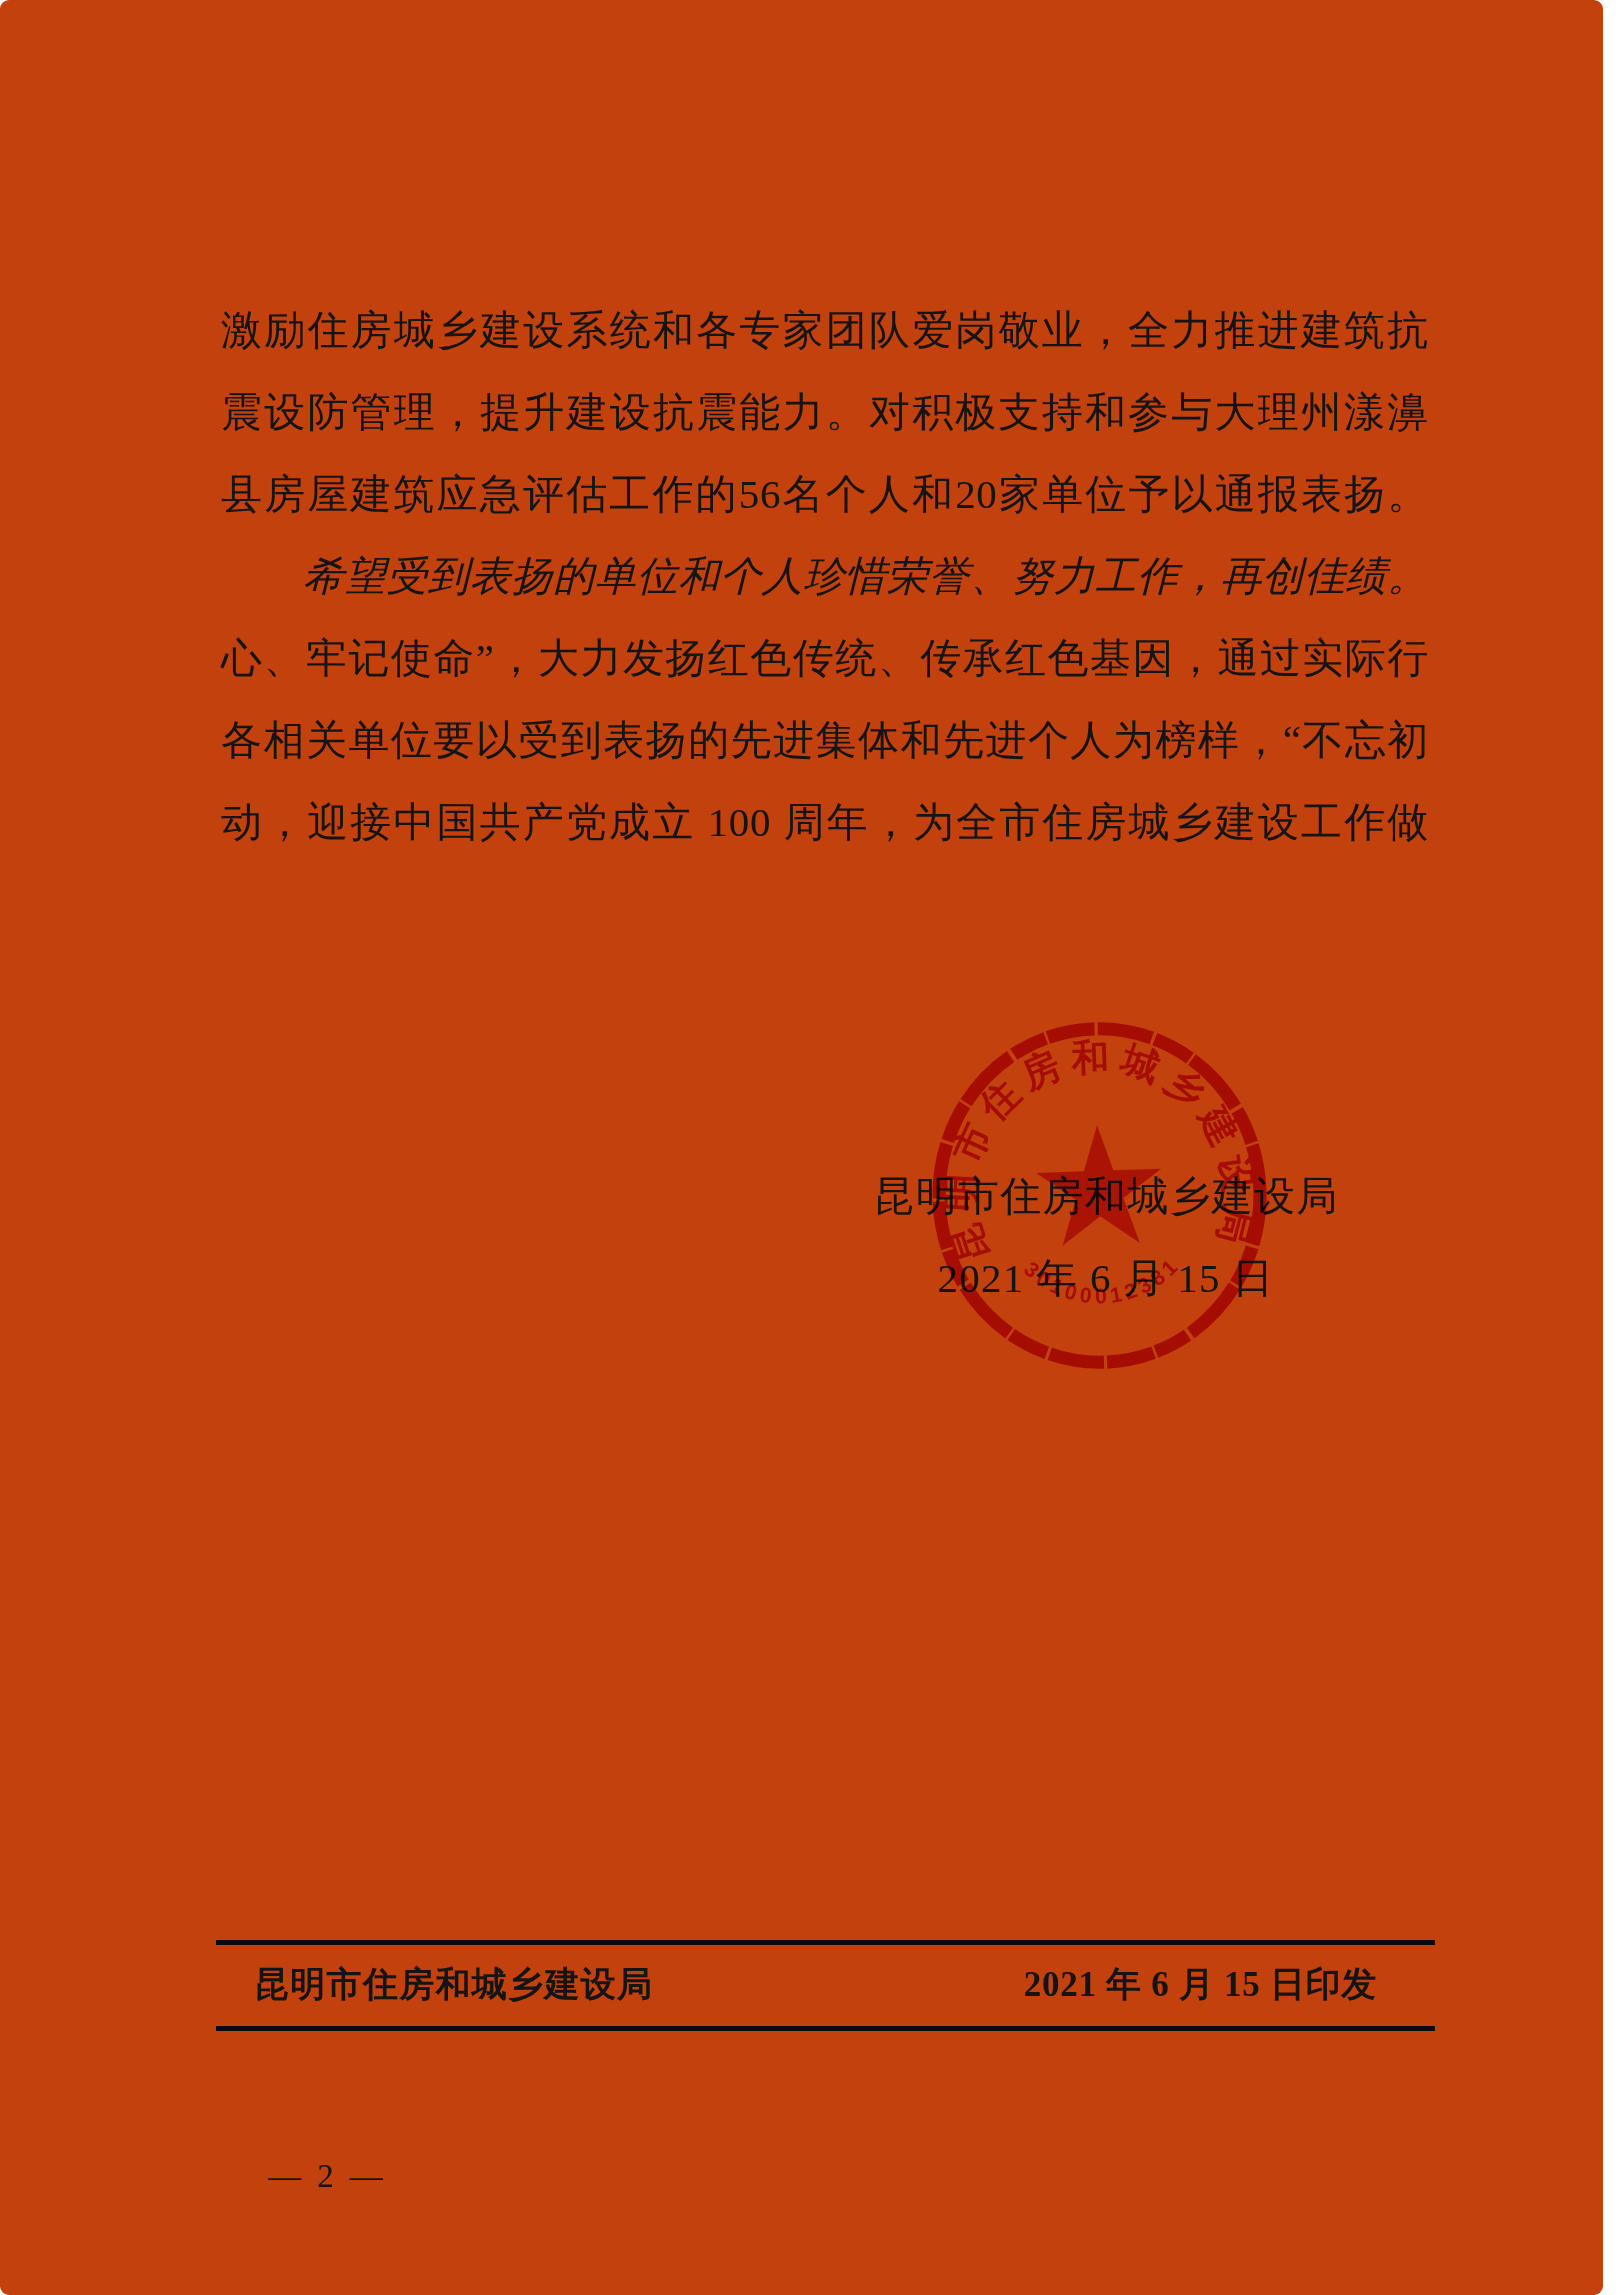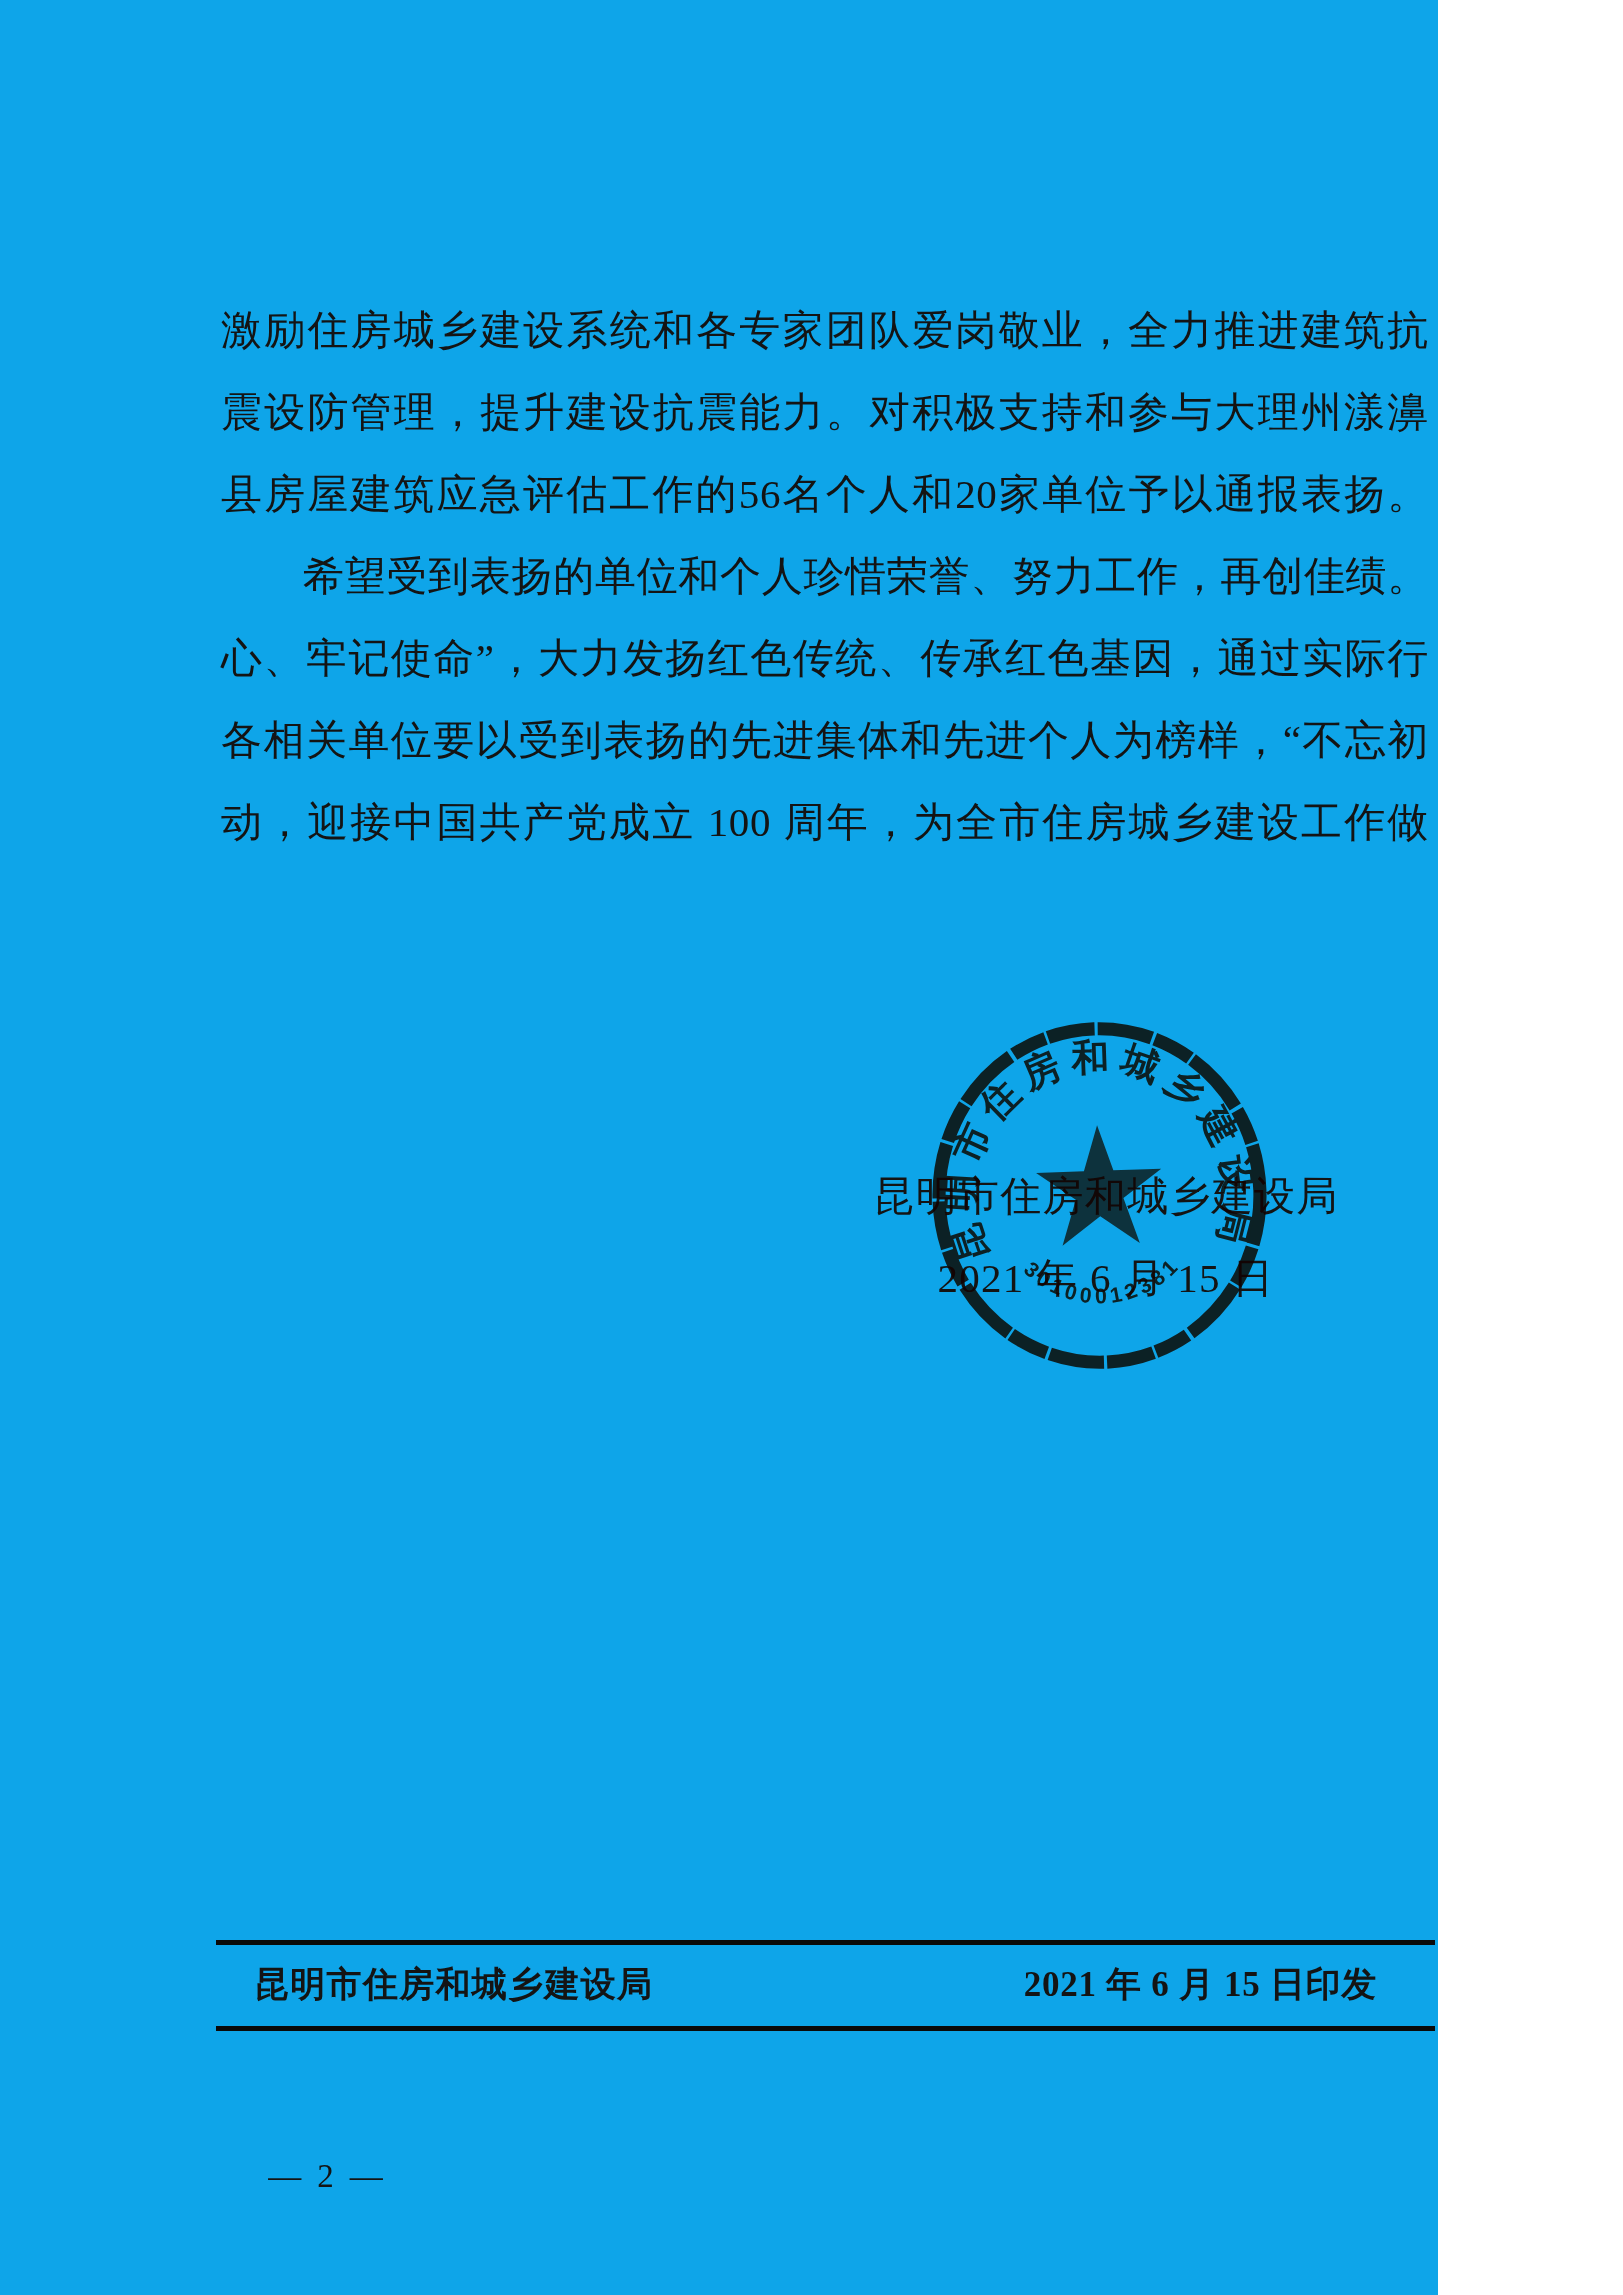--- a/index.html
+++ b/index.html
@@ -2,26 +2,27 @@
 <html style="font-size:10.5px"><head>
 <meta charset="utf-8">
 <style>
   html, body {
     margin: 0;
     padding: 0;
     background: #ffffff;
   }
   .page {
     position: relative;
-    width: 1438px;
+    width: 1603px;
     height: 2295px;
-    background: #0ea5e9;
+    background: #c2410c;
     overflow: hidden;
     font-family: "Liberation Serif", serif;
     color: #141414;
+    border-radius: 9px;
   }
 
   
   .body-text {
     position: absolute;
     left: 221px;
     top: 289px;
     width: 1208px;
     font-size: 41px;
     letter-spacing: 0.7px;
@@ -30,20 +31,21 @@
     height: 82px;
     line-height: 82px;
   }
   .line.justify {
     text-align: justify;
     text-align-last: justify;
     text-justify: inter-character;
   }
   .line.indent {
     text-indent: 82px;
+    font-style: italic;
   }
 
   
   .signature {
     position: absolute;
     left: 864px;
     top: 1155px;
     width: 484px;
     text-align: center;
     font-size: 41px;

